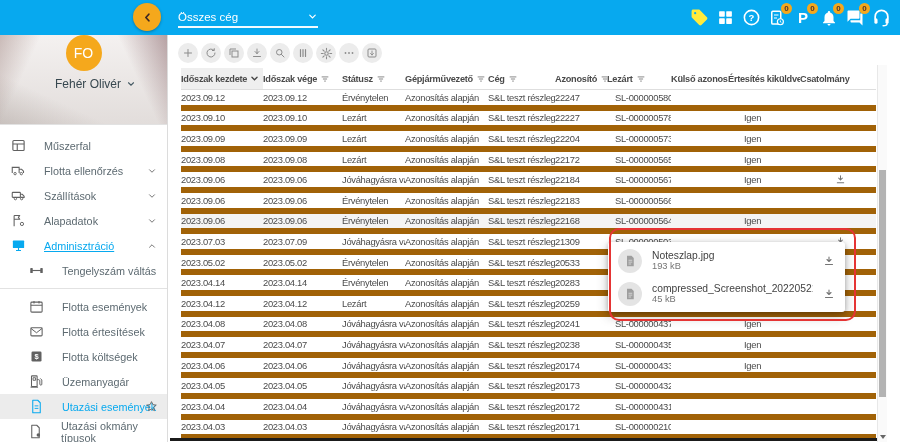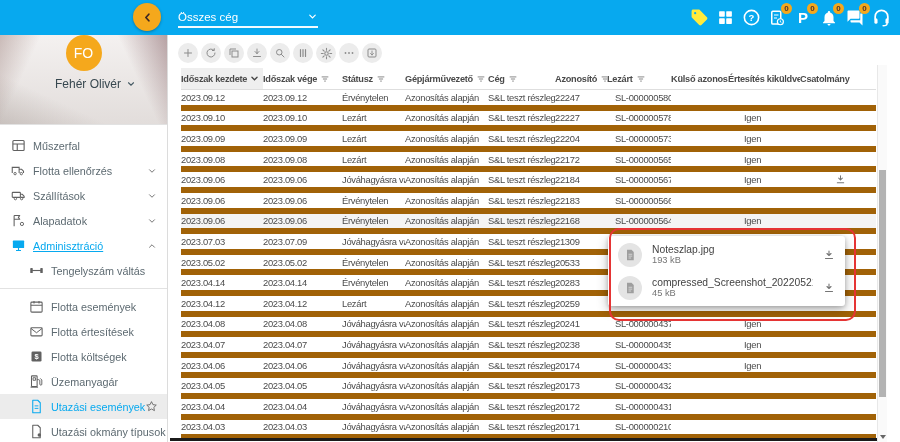--- a/index.html
+++ b/index.html
@@ -28,21 +28,21 @@
     background:
       linear-gradient(115deg, rgba(150,120,115,.45) 0%, rgba(150,120,115,0) 20%),
       linear-gradient(245deg, rgba(120,80,85,.5) 0%, rgba(120,80,85,0) 24%),
       linear-gradient(25deg, rgba(175,165,160,.5) 0%, rgba(175,165,160,0) 30%),
       linear-gradient(180deg, #f4f1f0 0%, #e2dddb 100%); }
   .avatar { width:36px; height:36px; border-radius:50%; background:#F5A81C; color:#fff;
     font-size:14px; display:flex; align-items:center; justify-content:center; margin:0 auto 6px; }
   .username { display:flex; align-items:center; justify-content:center; gap:5px;
     font-size:12px; color:#37474f; cursor:pointer;margin-left:24px; }
   .menu { padding-top:8px; }
-  .mi { height:25px; display:flex; align-items:center; gap:7px; padding-left:10px;
+  .mi { height:25px; display:flex; align-items:center; gap:18px; padding-left:10px;
     font-size:10.8px; color:#5d6a71; position:relative; cursor:pointer; }
   .mi.sub { padding-left:28px; }
   .mi .chev { position:absolute; right:10px; display:flex; }
   .mi .chev.up { transform:rotate(180deg); }
   .mi.active { color:#07A9EF;text-decoration:underline; }
   .mi.selected { background:#ececec; color:#07A9EF; }
   .mi .star { position:absolute; right:9px; display:flex; }
   .menu-divider { height:1px; background:#e2e2e2; margin:5px 0; }
   .mi .micon { width:16px; display:flex; justify-content:center; }
 
@@ -71,21 +71,21 @@
 
   .bottom-bar { position:absolute; left:2px; right:14px; bottom:1px; height:3px; background:#1b1b1b; }
 
   .vscroll { position:absolute; right:13px; top:30px; bottom:0; width:10px; background:#fafafa;
     border-left:1px solid #e8e8e8; }
   .vthumb { position:absolute; left:1px; right:1px; top:105px; height:227px; background:#b3b3b3; cursor:pointer; }
   .vdown { position:absolute; bottom:3px; left:2px; width:0; height:0;
     border-left:3px solid transparent; border-right:3px solid transparent; border-top:4px solid #666; }
 
   
-  .popup { position:absolute; left:440px; top:201px; width:237px; height:70px; background:#fff;
+  .popup { position:absolute; left:440px; top:207px; width:237px; height:70px; background:#fff;
     border-radius:3px; box-shadow:0 4px 12px rgba(0,0,0,.28), 0 1px 4px rgba(0,0,0,.2);
     z-index:6; padding:2px 0; }
   .pitem { height:33px; display:flex; align-items:center; padding:0 10px; gap:10px; cursor:pointer; }
   .ficon { width:24px; height:24px; border-radius:50%; background:#e4e4e4; flex:none;
     display:flex; align-items:center; justify-content:center; }
   .finfo { flex:1; min-width:0; }
   .fname { font-size:10.3px; color:#424242; white-space:nowrap; overflow:hidden; }
   .fsize { font-size:9.3px; color:#757575; }
   .fdl { display:flex; cursor:pointer; }
 

